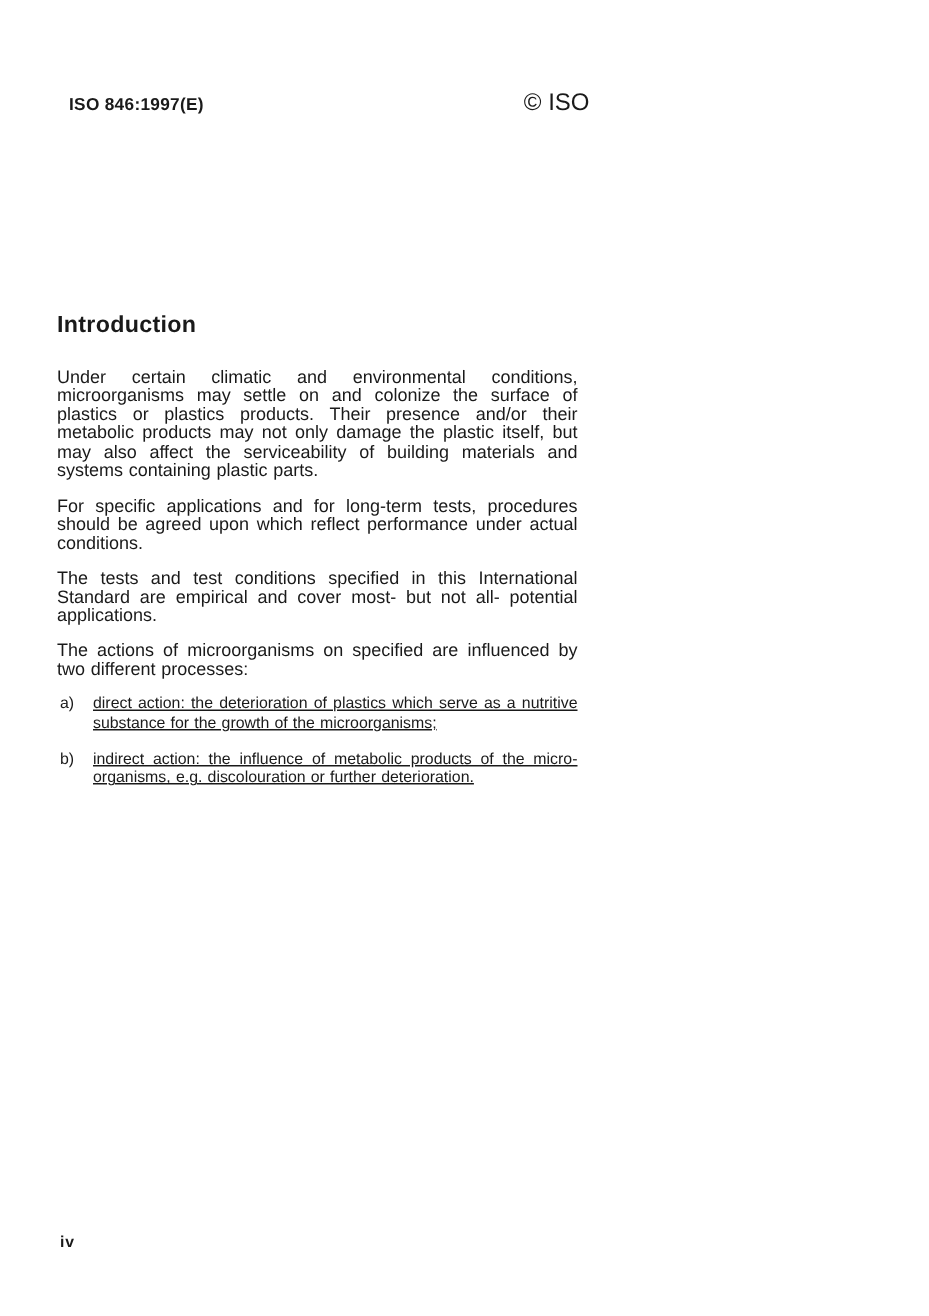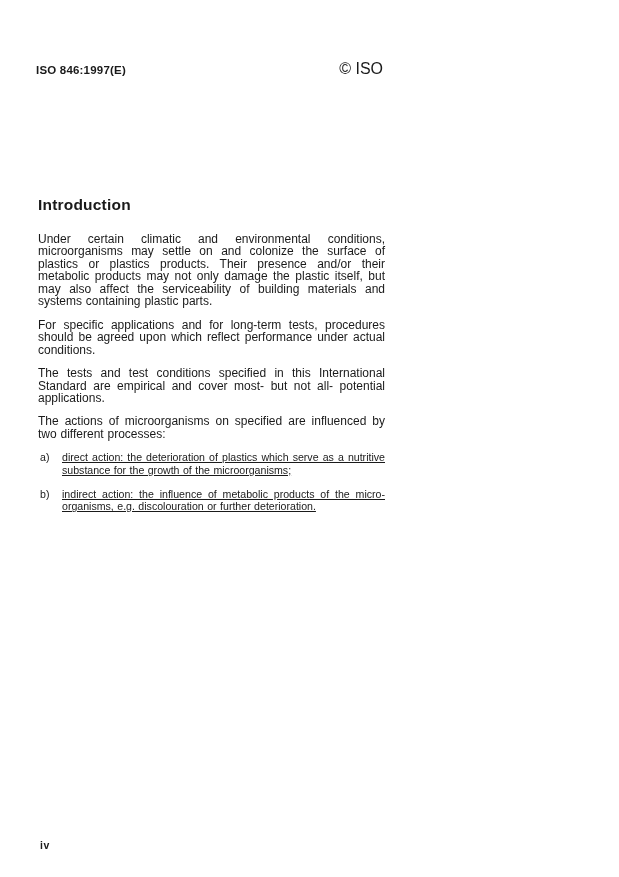--- a/index.html
+++ b/index.html
@@ -15,21 +15,21 @@
     color: #1a1a1a;
     overflow: hidden;
   }
   .page {
     position: absolute;
     inset: 0;
   }
   
   .page-header {
     position: absolute;
-    left: 36px;
+    left: 46px;
     top: 32px;
     width: 347px;
     display: flex;
     justify-content: space-between;
     align-items: baseline;
   }
   .doc-ref {
     font-size: 11.5px;
     font-weight: bold;
     letter-spacing: 0.2px;
@@ -42,21 +42,21 @@
   
   .content {
     position: absolute;
     left: 38px;
     top: 196px;
     width: 347px;
   }
   .section-title {
     font-size: 15.5px;
     font-weight: bold;
-    margin: 0 0 19px 0;
+    margin: 12px 0 19px 0;
     letter-spacing: 0.2px;
   }
   .content p {
     font-size: 12px;
     line-height: 12.45px;
     text-align: justify;
     margin: 0 0 11px 0;
     word-spacing: 0.5px;
   }
   .list-item {
@@ -73,21 +73,21 @@
   .list-item .text {
     flex: 1;
     text-align: justify;
     word-spacing: 0.5px;
     text-decoration: underline;
   }
   
   .page-footer {
     position: absolute;
     left: 40px;
-    top: 839px;
+    top: 822px;
     font-size: 10.5px;
     font-weight: bold;
     letter-spacing: 0.5px;
   }
 </style>
 </head>
 <body>
 
 <div class="page">
 

